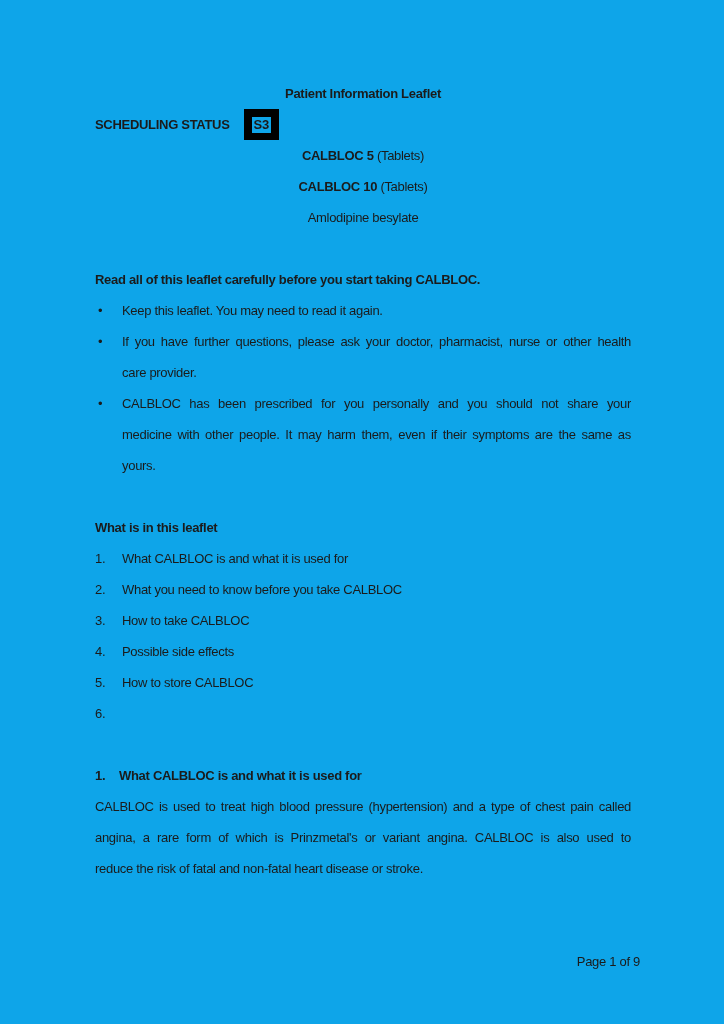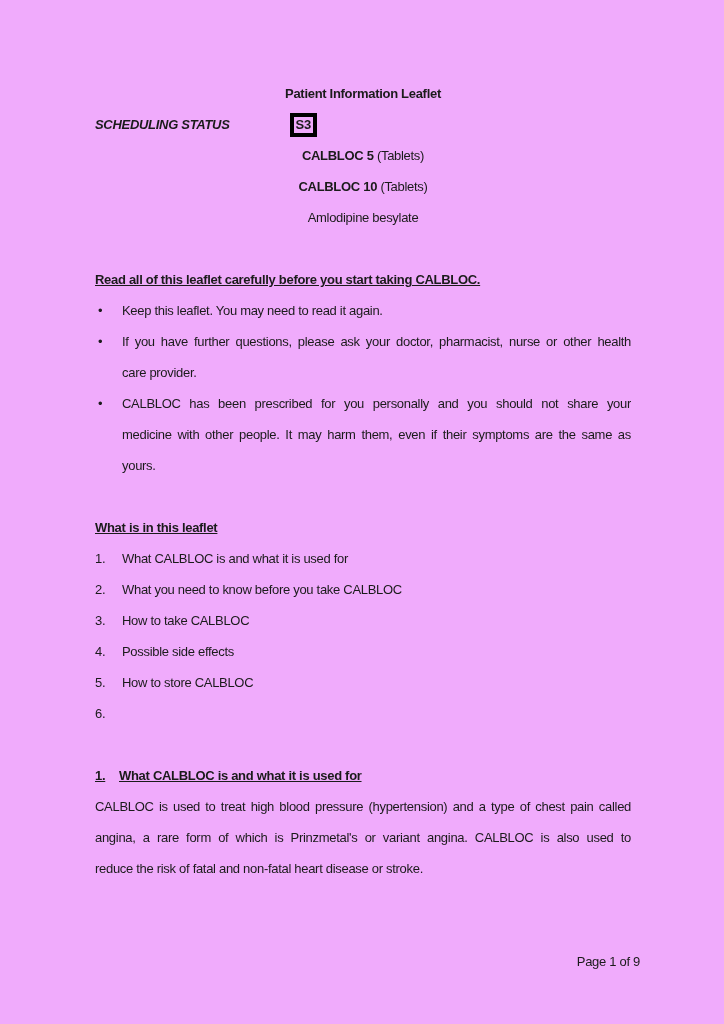--- a/index.html
+++ b/index.html
@@ -4,21 +4,21 @@
 <style>
   html, body {
     margin: 0;
     padding: 0;
     background: #ffffff;
   }
   .page {
     position: relative;
     width: 724px;
     height: 1024px;
-    background: #f0abfc;
+    background: #0ea5e9;
     font-family: "Liberation Sans", sans-serif;
     color: #1b1b1b;
     overflow: hidden;
   }
   .content {
     position: absolute;
     left: 95px;
     top: 78px;
     width: 536px;
   }
@@ -33,32 +33,31 @@
   .bold { font-weight: bold; }
   
   .jline {
     text-align: justify;
     text-align-last: justify;
   }
   .sched-row {
     display: flex;
     align-items: center;
   }
-  .sched-label { margin-right: 14px; font-style: italic; }
+  .sched-label { margin-right: 14px; }
   .sched-box {
     display: inline-block;
-    border: 4px solid #000000;
+    border: 8px solid #000000;
     padding: 0 2px;
     font-size: 13px;
     line-height: 16px;
     font-weight: bold;
     letter-spacing: -0.3px;
-    margin-left: 46px;
   }
-  .gap-before { margin-top: 31px; text-decoration: underline; }
+  .gap-before { margin-top: 31px; }
   .bullet-item {
     position: relative;
     padding-left: 27px;
   }
   .bullet-marker {
     position: absolute;
     left: 3px;
     top: 0;
     width: 20px;
     font-size: 13px;

